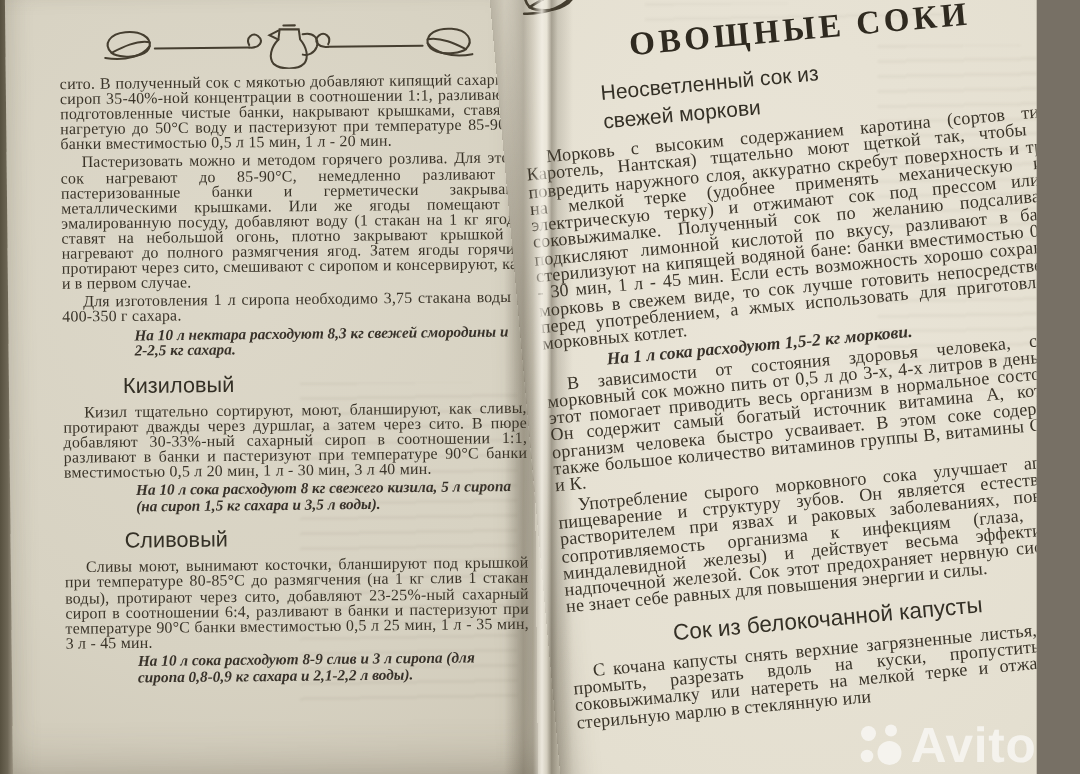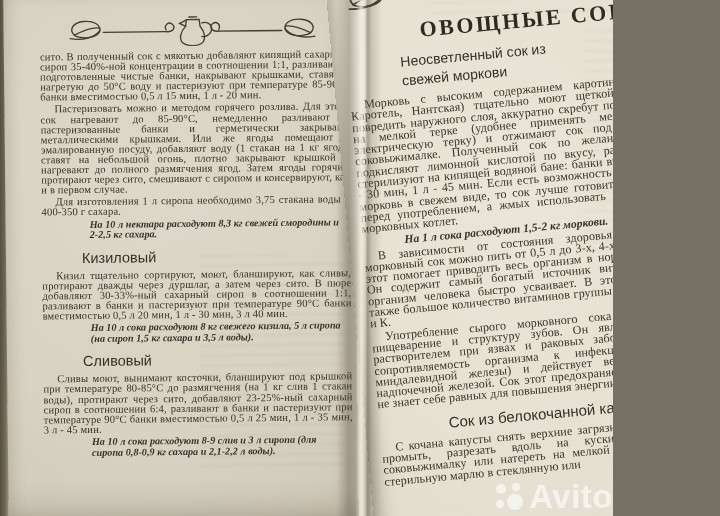--- a/index.html
+++ b/index.html
@@ -1,17 +1,17 @@
 <!DOCTYPE html>
 <html><head>
 <meta charset="utf-8">
 <style>
   html,body{margin:0;padding:0;background:#777065;}
   .canvas{
-    position:relative;width:613px;height:516px;overflow:hidden;
+    position:relative;width:691px;height:516px;overflow:hidden;
     background:
       linear-gradient(90deg,#56503f 0px,#6e6756 5px,#9d9584 9px,#c7c1b0 15px,#cbc5b4 100%);
     font-family:"Liberation Serif", serif;
   }
   
   .page{position:absolute;color:#3a3429;}
   .left-page{
     left:6px;top:-4px;width:350px;height:526px;
     transform:rotate(-0.6deg);
     background:radial-gradient(120% 90% at 42% 35%, #ddd8c9 0%, #d7d2c2 55%, #cfc9b8 85%, #c5bfae 100%);

